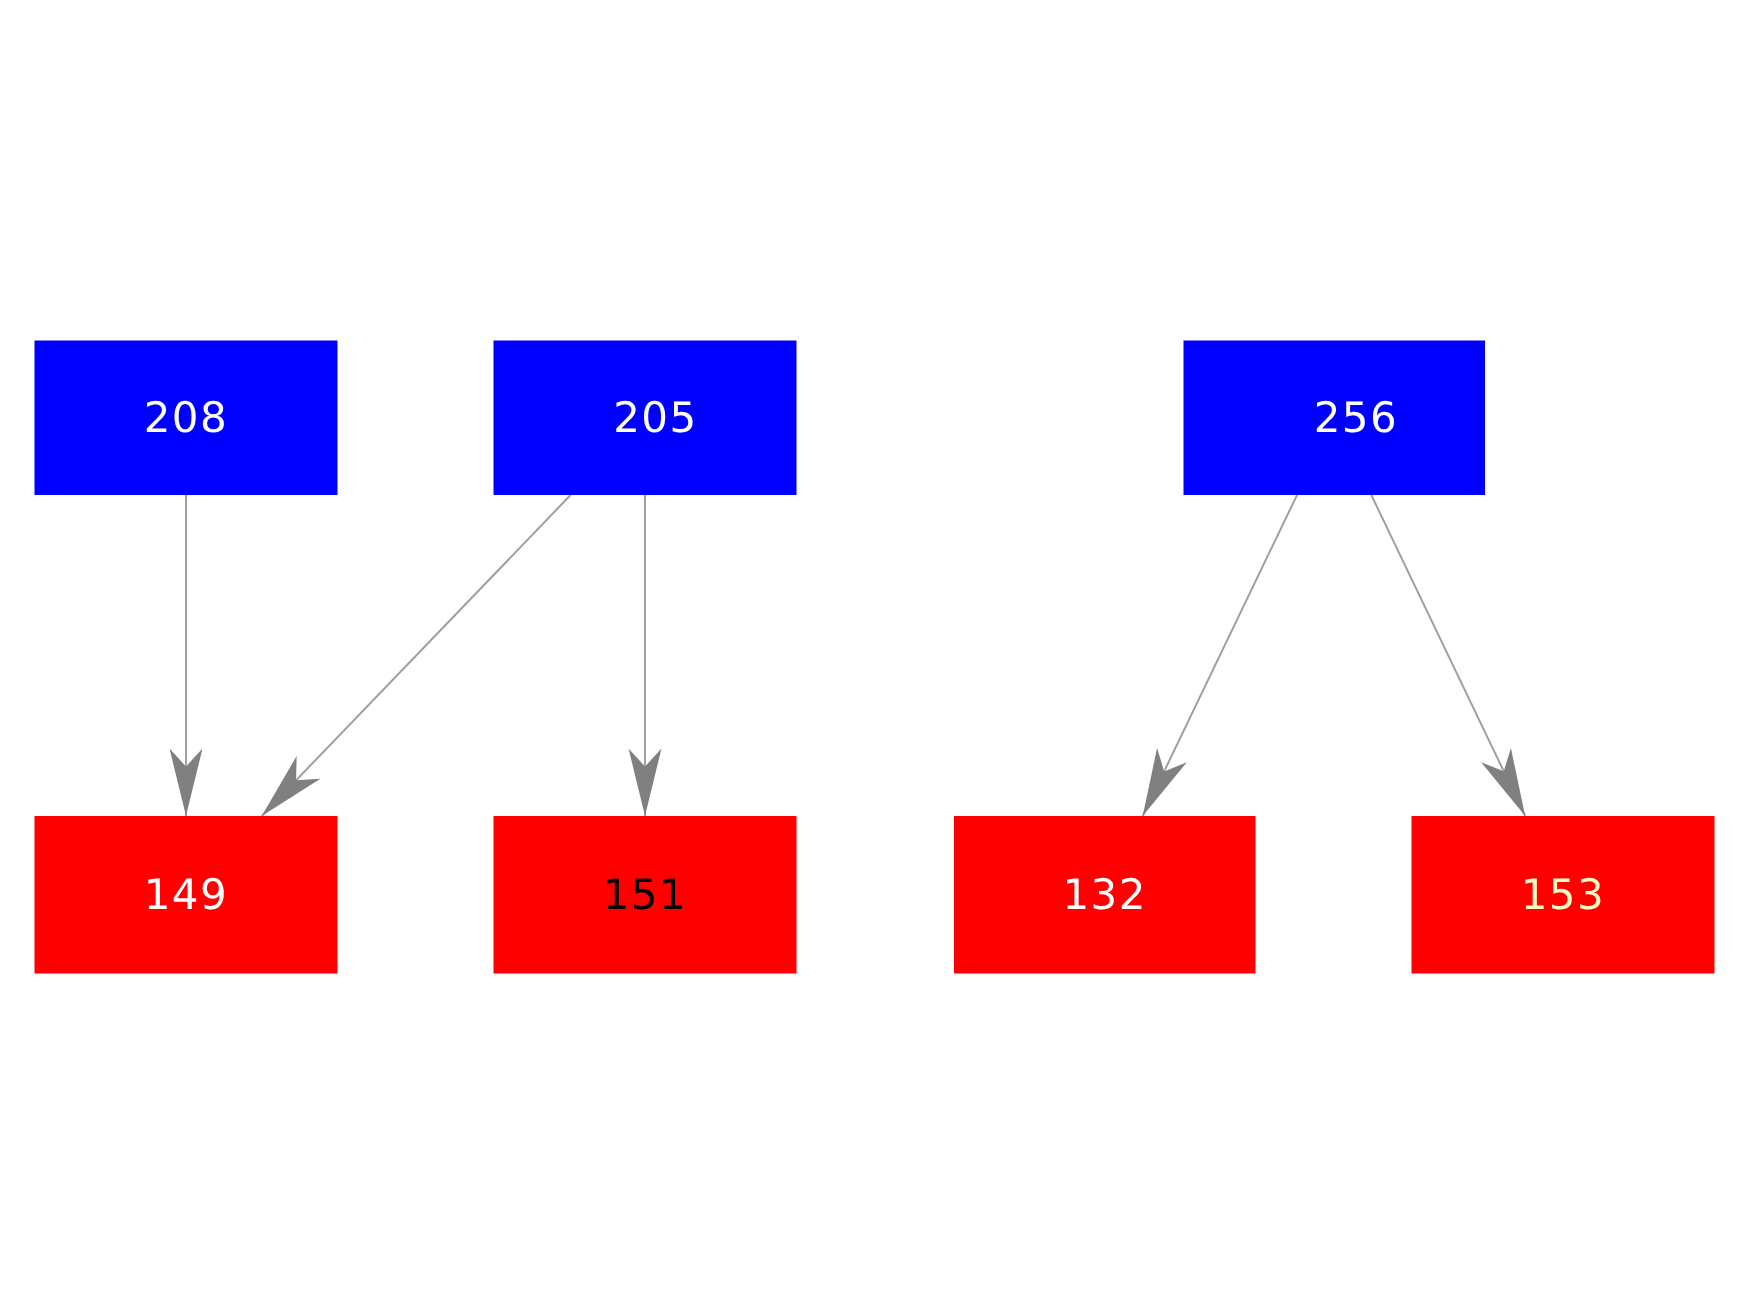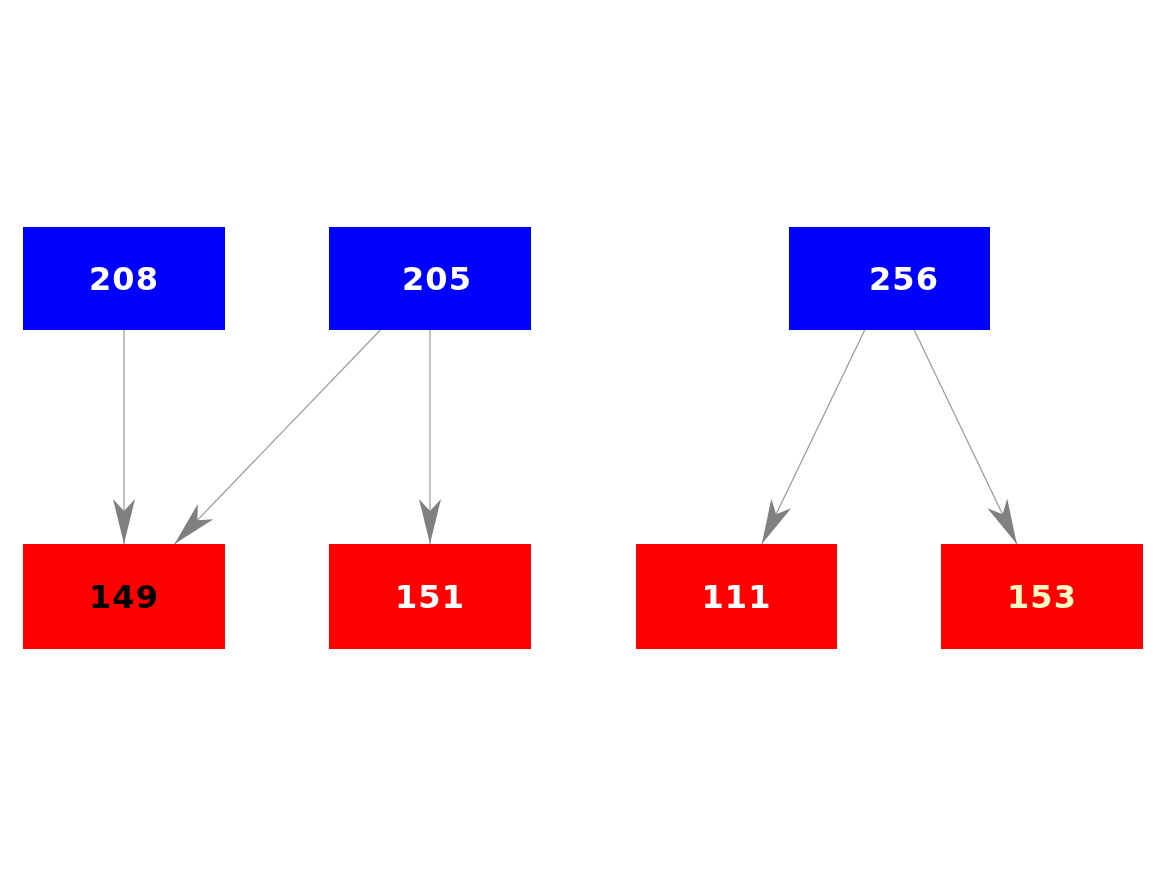--- a/index.html
+++ b/index.html
@@ -25,24 +25,23 @@
   }
   .graph-node {
     position: absolute;
     display: flex;
     align-items: center;
     justify-content: center;
     box-sizing: border-box;
   }
   .node-label {
     color: #ffffff;
-    font-size: 32px;
+    font-size: 28px;
     line-height: 1;
     letter-spacing: 1px;
-    font-weight: bold;
   }
 </style>
 </head>
 <body>
 
 <div id="canvas">
   <svg id="edges-layer" xmlns="http://www.w3.org/2000/svg" viewBox="0 0 1167 875">
     <defs>
       <marker id="arrowhead" markerUnits="userSpaceOnUse" markerWidth="50" markerHeight="26" refX="45" refY="11" orient="auto">
         <path id="arrowhead-path" d="M0,0 L45,11 L0,22 L12,11 Z" fill="#808080"></path>
@@ -60,25 +59,25 @@
       <div class="graph-node" style="left: 23px; top: 227px; width: 202px; height: 103px; background: rgb(0, 0, 255);">
         <span class="node-label" style="color: rgb(255, 255, 255);">208</span>
       </div>
       <div class="graph-node" style="left: 329px; top: 227px; width: 202px; height: 103px; background: rgb(0, 0, 255); padding-left: 14px;">
         <span class="node-label" style="color: rgb(255, 255, 255);">205</span>
       </div>
       <div class="graph-node" style="left: 789px; top: 227px; width: 201px; height: 103px; background: rgb(0, 0, 255); padding-left: 29px;">
         <span class="node-label" style="color: rgb(255, 255, 255);">256</span>
       </div>
       <div class="graph-node" style="left: 23px; top: 544px; width: 202px; height: 105px; background: rgb(255, 0, 0);">
-        <span class="node-label" style="color: #000000;">149</span>
+        <span class="node-label" style="color: #ffffff;">149</span>
       </div>
       <div class="graph-node" style="left: 329px; top: 544px; width: 202px; height: 105px; background: rgb(255, 0, 0);">
-        <span class="node-label" style="color: #ffffff;">151</span>
+        <span class="node-label" style="color: #000000;">151</span>
       </div>
       <div class="graph-node" style="left: 636px; top: 544px; width: 201px; height: 105px; background: rgb(255, 0, 0);">
-        <span class="node-label" style="color: rgb(255, 255, 255);">111</span>
+        <span class="node-label" style="color: rgb(255, 255, 255);">132</span>
       </div>
       <div class="graph-node" style="left: 941px; top: 544px; width: 202px; height: 105px; background: rgb(255, 0, 0);">
         <span class="node-label" style="color: #fef9c3;">153</span>
       </div>
     </div>
 </div>
 
 </body></html>

